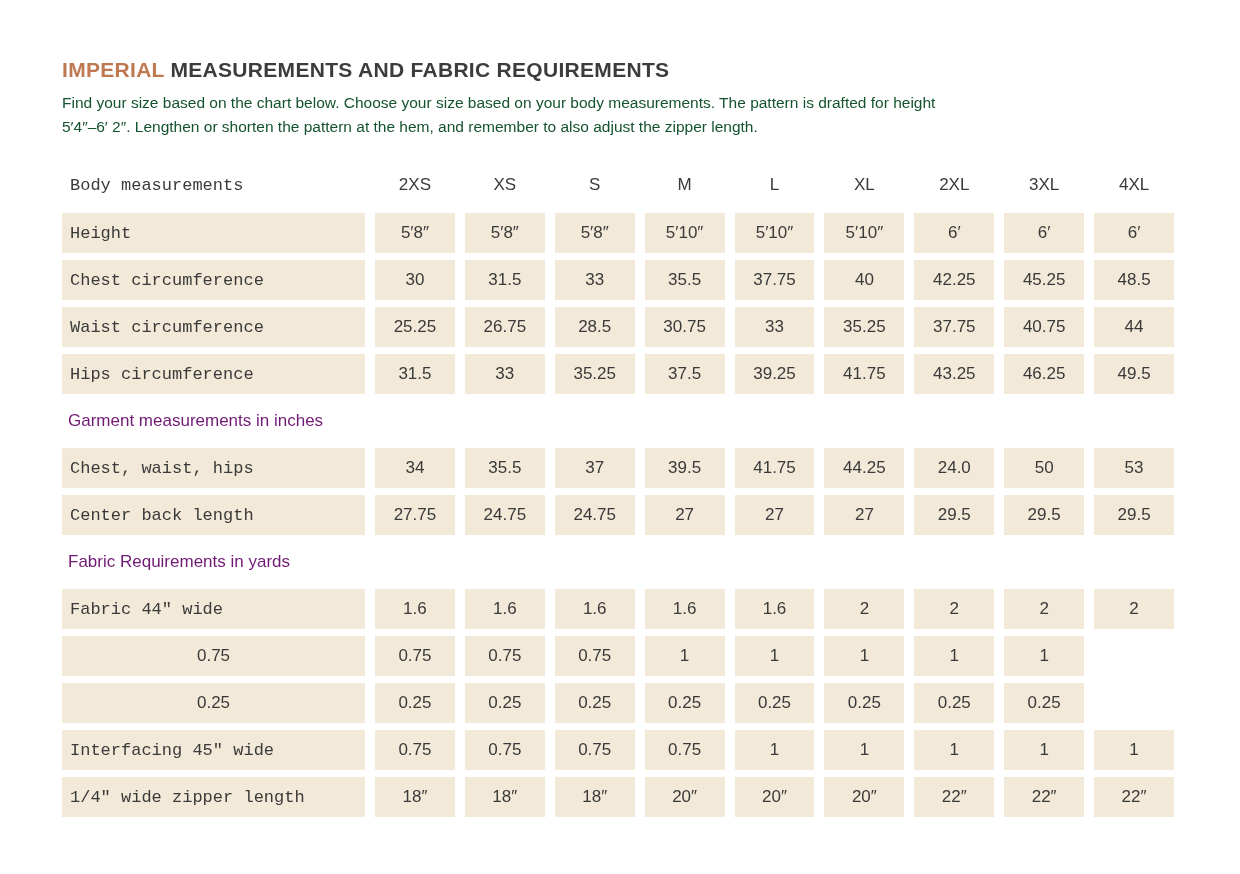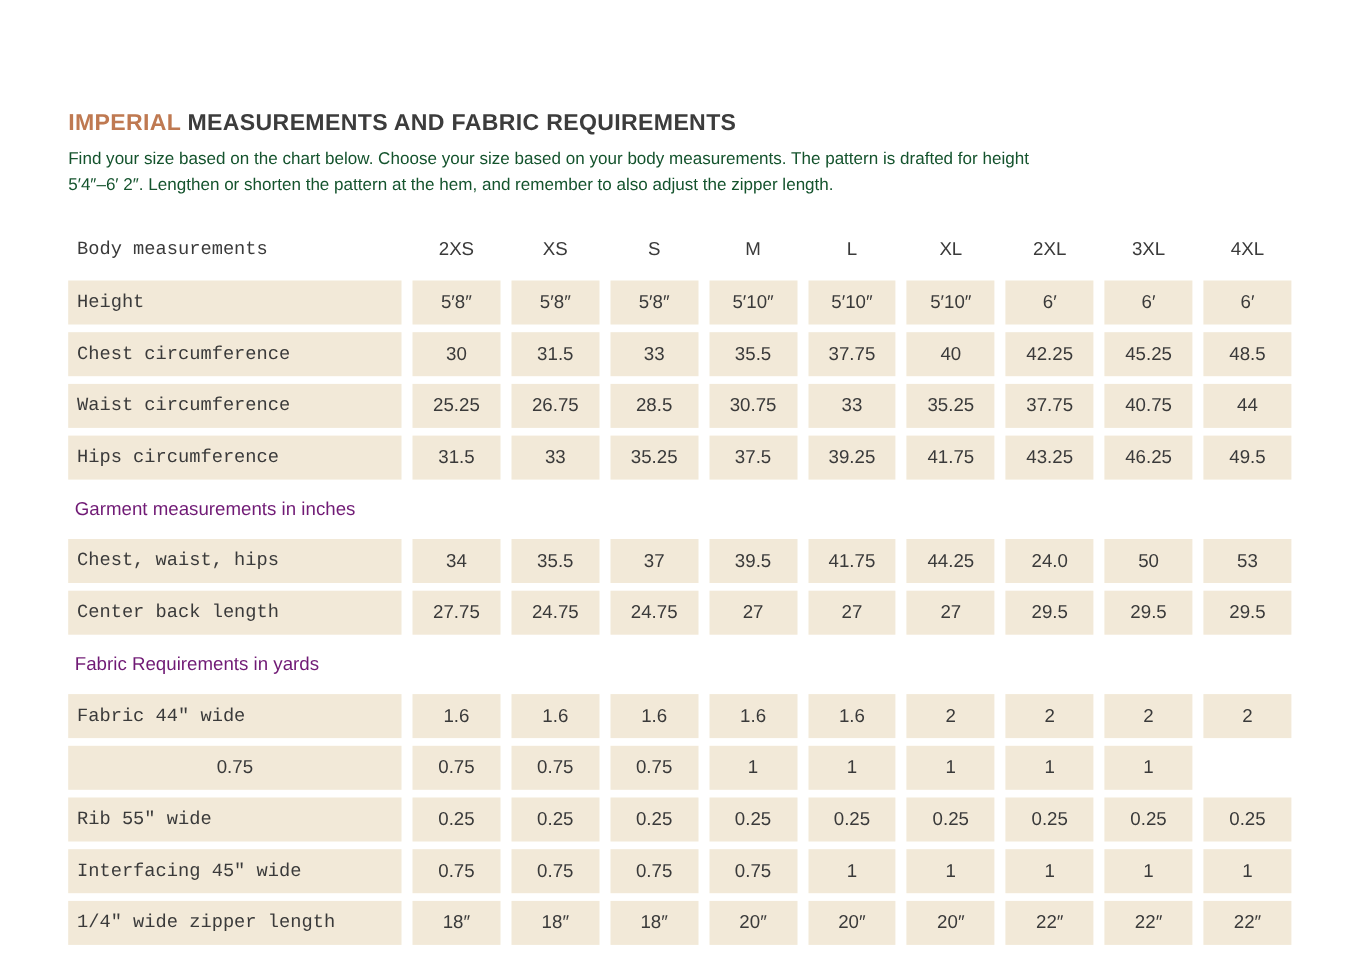--- a/index.html
+++ b/index.html
@@ -10,21 +10,20 @@
     color: #3a3a3a;
   }
   body {
     width: 1240px;
     height: 874px;
     overflow: hidden;
   }
   .page {
     box-sizing: border-box;
     padding: 58px 60px 0 62px;
-    margin-top: 42px;
   }
   .title {
     font-size: 21px;
     font-weight: 600;
     letter-spacing: 0.3px;
     margin: 0 0 9px 0;
     color: #3c3c3c;
   }
   .title .accent {
     color: #bf7951;
@@ -185,21 +184,20 @@
         <div class="cell value-cell">0.75</div>
         <div class="cell value-cell">0.75</div>
         <div class="cell value-cell">0.75</div>
         <div class="cell value-cell">1</div>
         <div class="cell value-cell">1</div>
         <div class="cell value-cell">1</div>
         <div class="cell value-cell">1</div>
         <div class="cell value-cell">1</div>
       </div>
       <div class="trow">
-        <div class="cell label-cell">Rib 55″ wide</div>
         <div class="cell value-cell">0.25</div>
         <div class="cell value-cell">0.25</div>
         <div class="cell value-cell">0.25</div>
         <div class="cell value-cell">0.25</div>
         <div class="cell value-cell">0.25</div>
         <div class="cell value-cell">0.25</div>
         <div class="cell value-cell">0.25</div>
         <div class="cell value-cell">0.25</div>
         <div class="cell value-cell">0.25</div>
       </div>

